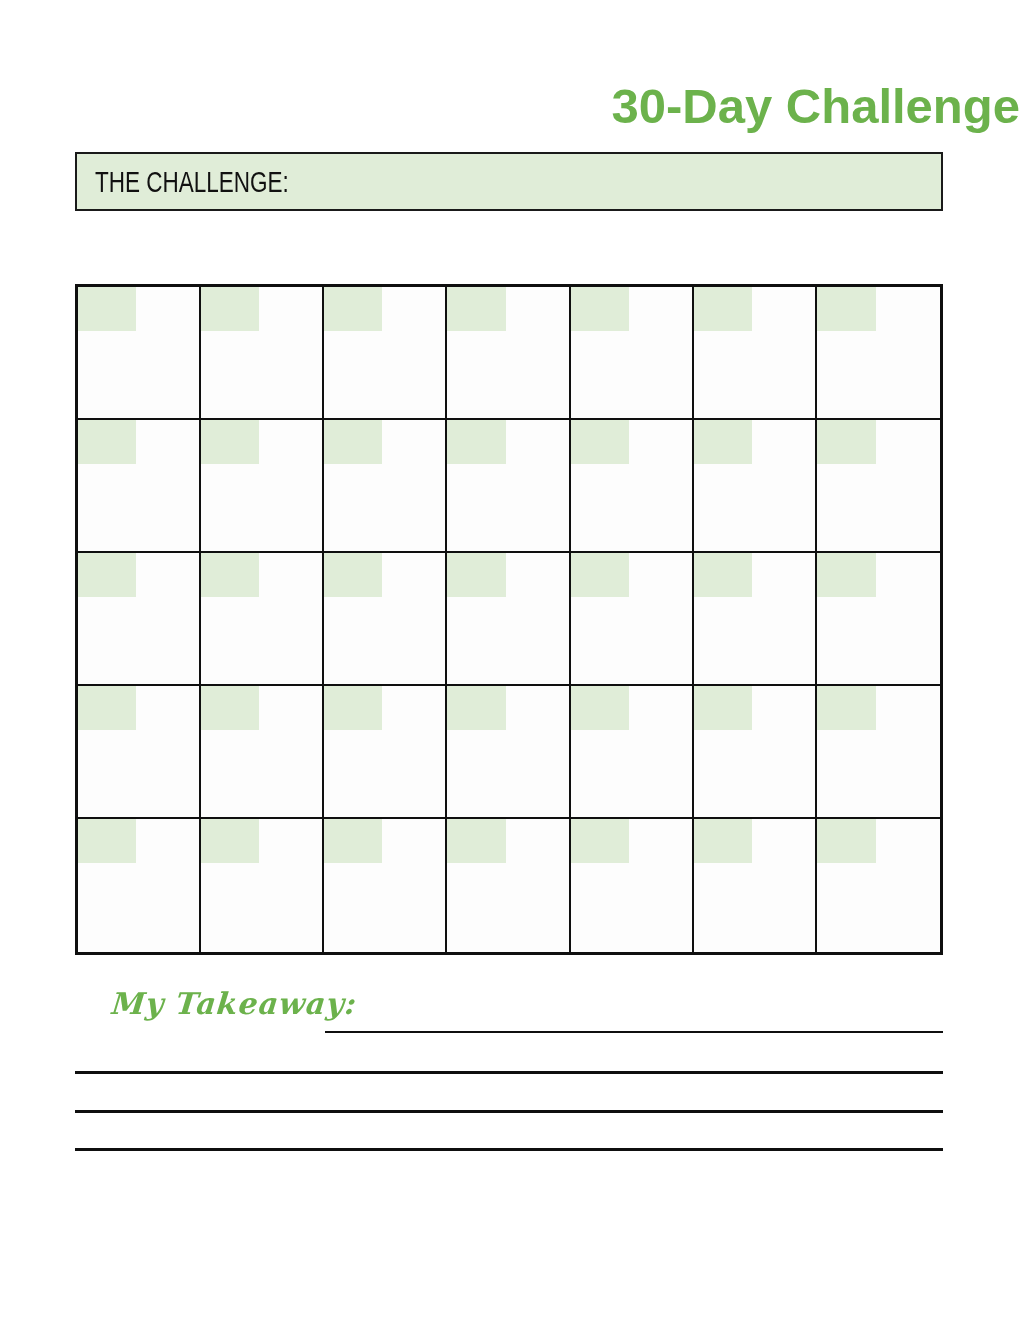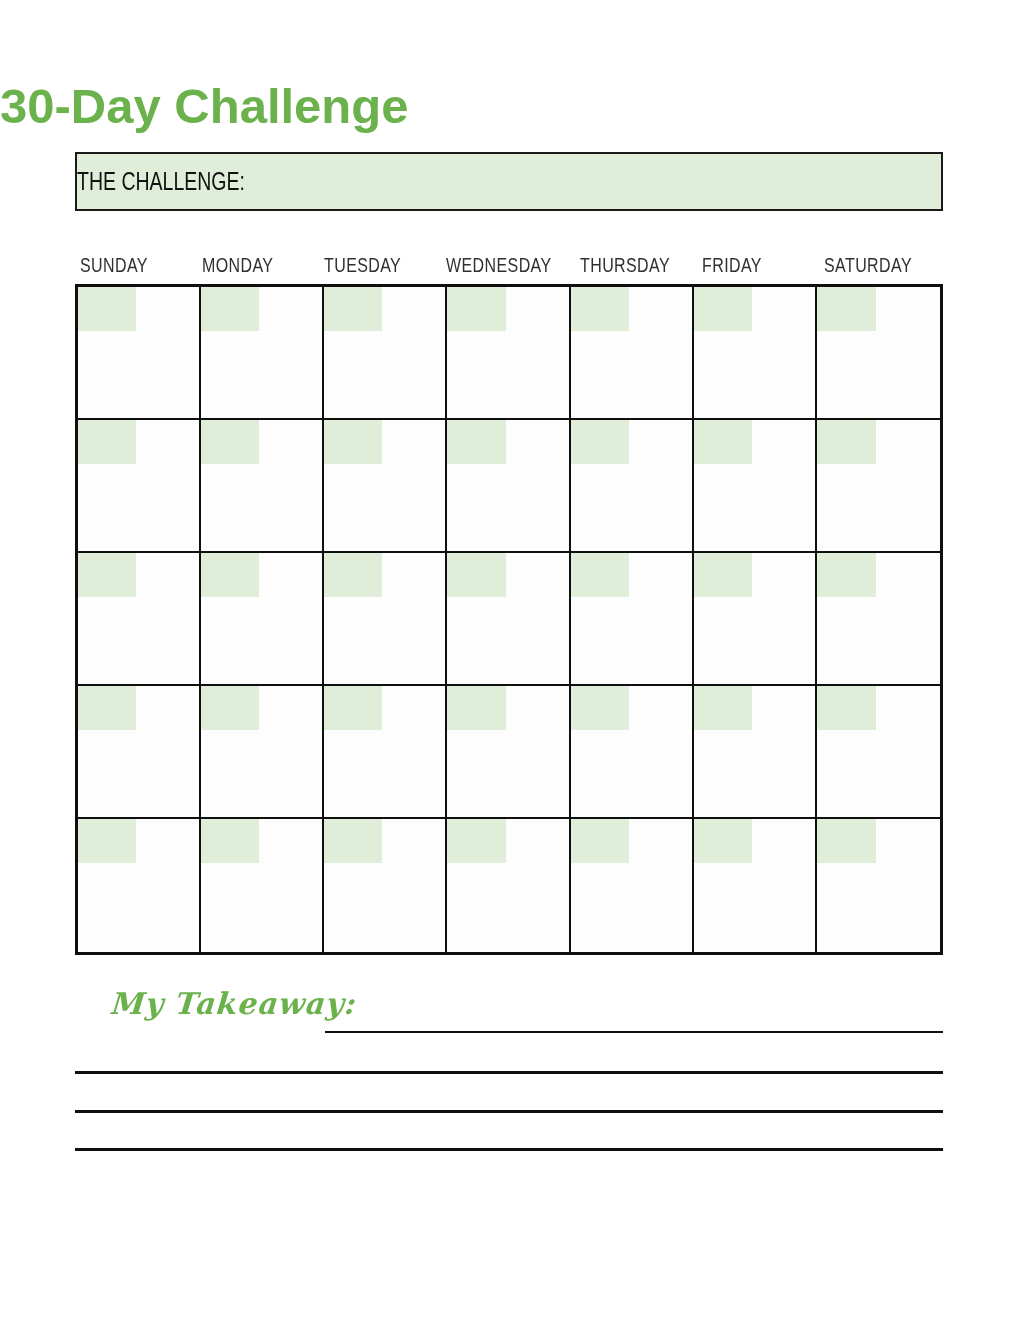--- a/index.html
+++ b/index.html
@@ -10,34 +10,34 @@
     --header-ink:#303030;
   }
   *{margin:0;padding:0;box-sizing:border-box;}
   html,body{width:1020px;height:1320px;background:#ffffff;overflow:hidden;}
   body{font-family:"Liberation Sans",sans-serif;position:relative;}
   .page{position:absolute;inset:0;background:#ffffff;}
 
   
   .page-title{
     position:absolute;top:78px;left:0;width:100%;
-    text-align:left;font-size:49px;font-weight:700;
+    text-align:right;font-size:49px;font-weight:700;
     color:var(--accent-green);letter-spacing:0px;
   }
 
   
   .challenge-box{
     position:absolute;left:75px;top:152px;width:868px;height:59px;
     background:var(--cell-highlight);
     border:2.5px solid #1a1a1a;
     display:flex;align-items:center;
   }
   .challenge-label{
-    font-size:26px;color:var(--ink);
-    padding-left:0;white-space:nowrap;
+    font-size:30px;color:var(--ink);
+    padding-left:18px;white-space:nowrap;
   }
   .condensed{display:inline-block;transform:scaleX(0.75);transform-origin:0 50%;}
 
   
   .day-header-row{
     position:absolute;left:77px;top:254px;width:866px;height:28px;
     display:grid;grid-template-columns:repeat(7,1fr);
   }
   .day-header{overflow:visible;white-space:nowrap;padding-left:3px;}
   .day-header-text{
@@ -93,29 +93,20 @@
 <body>
 
 <div class="page">
 
   <h1 class="page-title">30-Day Challenge</h1>
 
   <div class="challenge-box">
     <span class="challenge-label"><span class="condensed">THE CHALLENGE:</span></span>
   </div>
 
-  <div class="day-header-row">
-      <div class="day-header"><span class="day-header-text">SUNDAY</span></div>
-      <div class="day-header"><span class="day-header-text">MONDAY</span></div>
-      <div class="day-header"><span class="day-header-text">TUESDAY</span></div>
-      <div class="day-header"><span class="day-header-text">WEDNESDAY</span></div>
-      <div class="day-header"><span class="day-header-text">THURSDAY</span></div>
-      <div class="day-header"><span class="day-header-text">FRIDAY</span></div>
-      <div class="day-header"><span class="day-header-text">SATURDAY</span></div>
-    </div>
 
   <div class="calendar-grid">
       <div class="cell">
         <div class="cell-highlight"></div>
       </div>
       <div class="cell">
         <div class="cell-highlight"></div>
       </div>
       <div class="cell">
         <div class="cell-highlight"></div>

